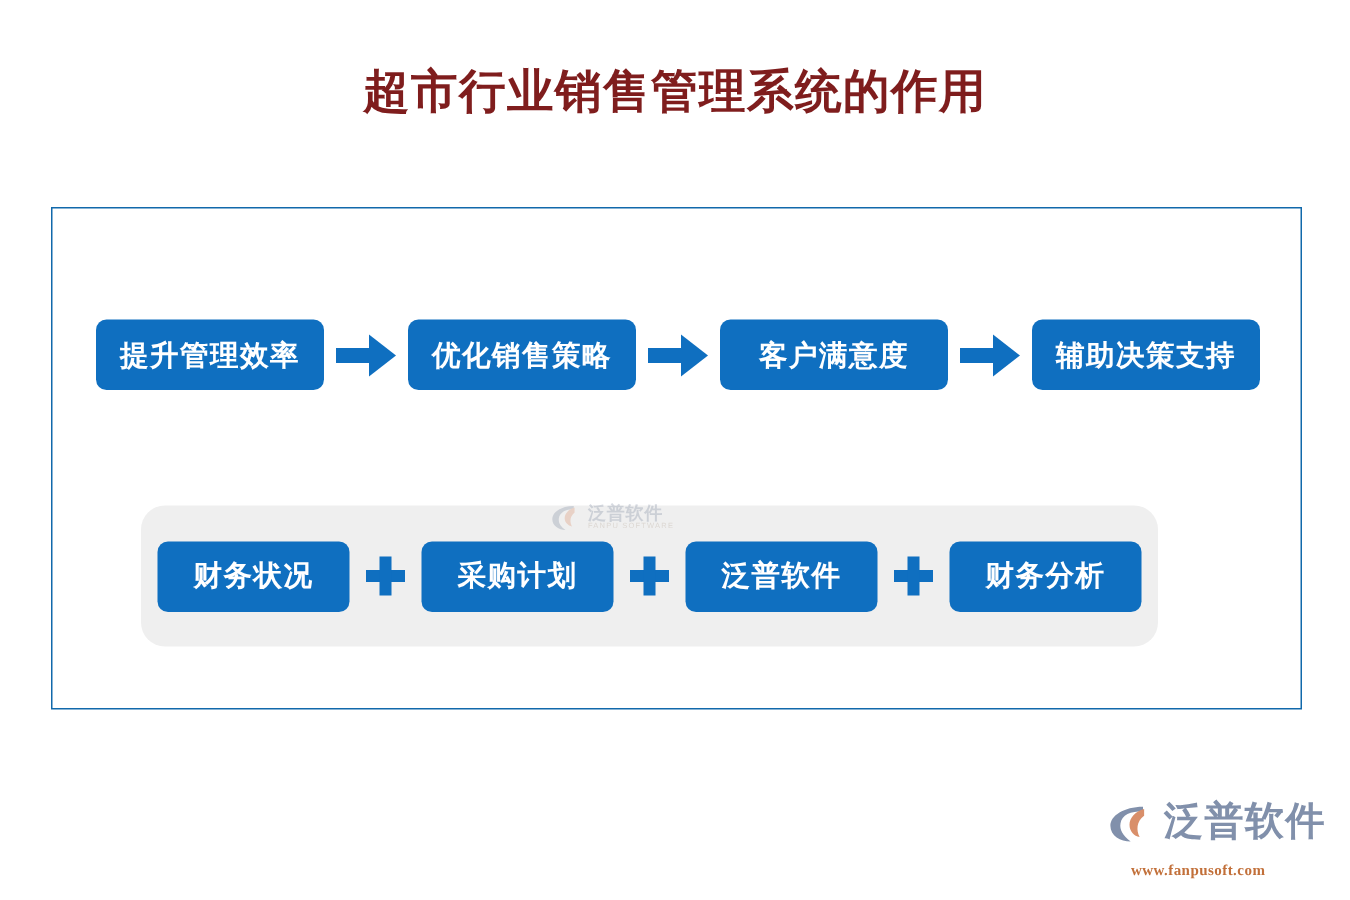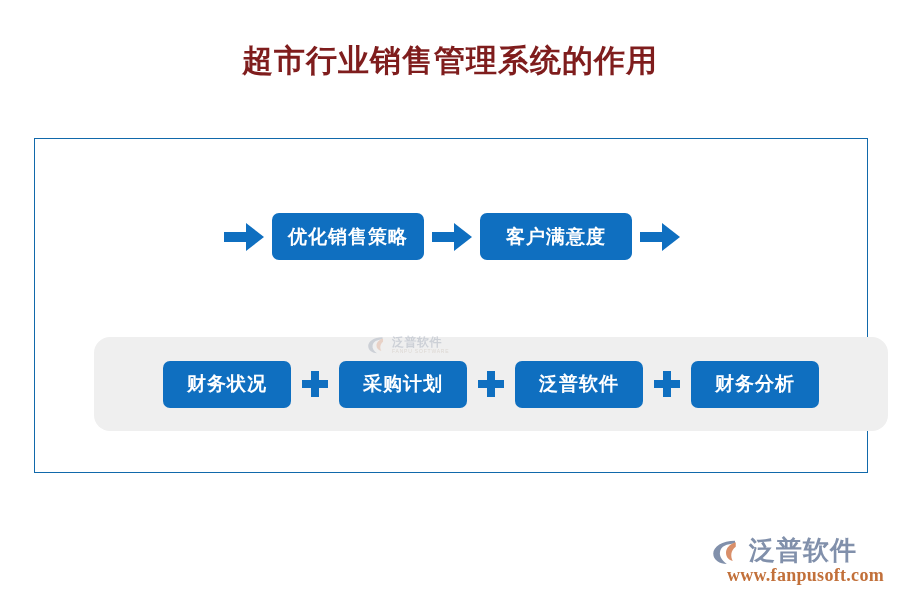--- a/index.html
+++ b/index.html
@@ -96,21 +96,21 @@
     border-top: 14px solid transparent;
     border-bottom: 14px solid transparent;
     border-left: 18px solid #0f6fc0;
   }
 
   
   #sum-band {
     position: absolute;
     left: 59px;
     top: 198px;
-    width: 794px;
+    width: 678px;
     height: 94px;
     background: #efefef;
     border-radius: 16px;
     display: flex;
     align-items: center;
     justify-content: center;
     box-sizing: border-box;
   }
   .sum-box {
     background: #0f6fc0;
@@ -204,36 +204,39 @@
     font-family: "Liberation Sans", sans-serif;
     font-weight: bold;
     font-size: 26px;
     color: #8190ab;
     letter-spacing: 1px;
     line-height: 1.05;
   }
   #brand-url {
     font-family: "Liberation Serif", "DejaVu Serif", serif;
     font-weight: bold;
-    font-size: 18px;
+    font-size: 10px;
     color: #c2703a;
     letter-spacing: 0.3px;
-    margin-top: 1px;
+    margin-top: 14px;
     margin-left: -22px;
   }
 </style>
 </head>
 <body>
 
 <div id="page-title">超市行业销售管理系统的作用</div>
 
 <div id="main-panel">
 
   <div id="flow-row">
 
+    <div class="flow-box w6">
+      <span>提升管理效率</span>
+    </div>
 
     <div class="flow-arrow">
       <div class="shaft"></div>
       <div class="head"></div>
     </div>
 
     <div class="flow-box w6">
       <span>优化销售策略</span>
     </div>
 
@@ -244,20 +247,23 @@
 
     <div class="flow-box w5">
       <span>客户满意度</span>
     </div>
 
     <div class="flow-arrow">
       <div class="shaft"></div>
       <div class="head"></div>
     </div>
 
+    <div class="flow-box w6">
+      <span>辅助决策支持</span>
+    </div>
 
   </div>
 
   <div id="sum-band">
 
     <div class="sum-box">
       <span>财务状况</span>
     </div>
 
     <div class="plus-sign">

